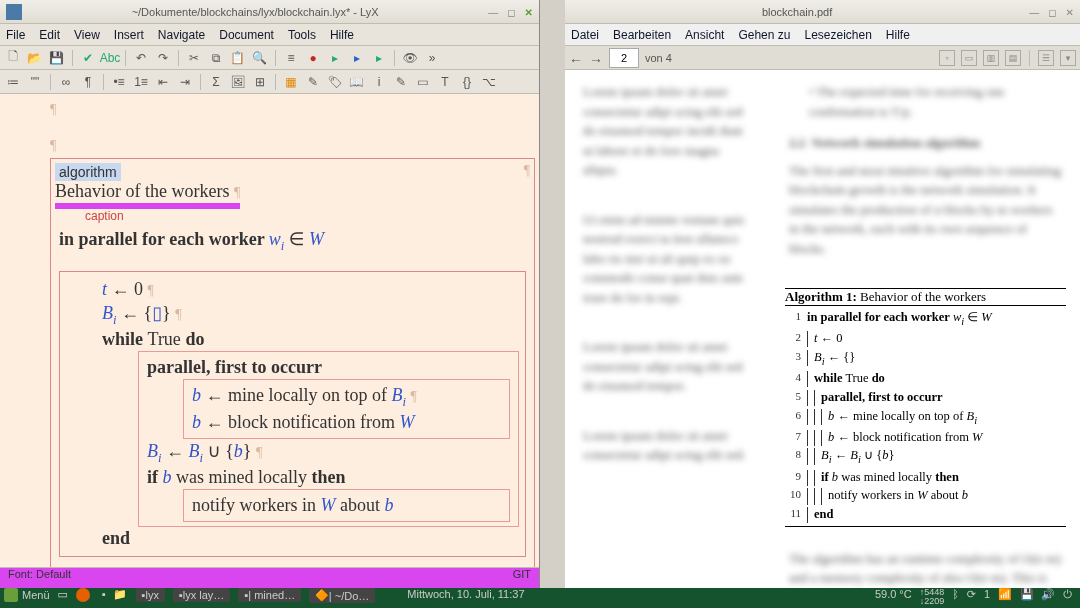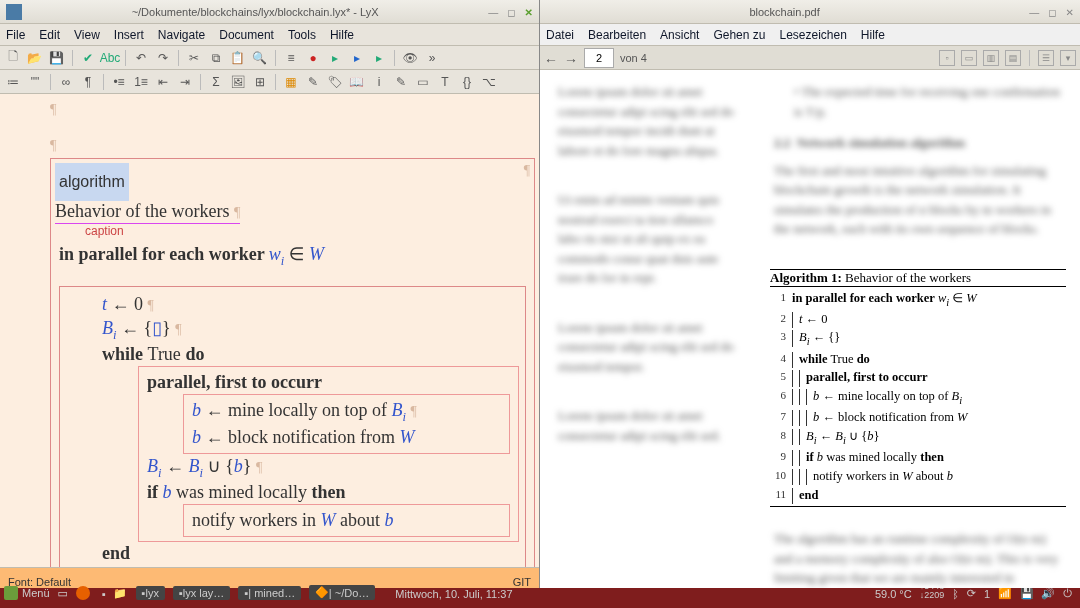--- a/index.html
+++ b/index.html
@@ -1,55 +1,55 @@
 <!DOCTYPE html>
 <html><head>
 <meta charset="utf-8">
 <style>
 * { box-sizing: border-box; margin: 0; padding: 0; }
 body { font-family: sans-serif; font-size: 12px; width: 1080px; height: 608px; overflow: hidden; background: #d4d0c8; }
 .desktop { display: flex; height: 588px; }
-.taskbar { height: 20px; background: #7f1d1d; color: #ccc; display: flex; align-items: flex-end; font-size: 11px; padding: 8px 4px; }
+.taskbar { height: 20px; background: #14532d; color: #ccc; display: flex; align-items: flex-start; font-size: 11px; padding: 0 4px; }
 .taskbar .tb-item { display: flex; align-items: center; margin-right: 8px; color: #ccc; }
 .taskbar .tb-item.badge { background: #444; padding: 1px 6px; border-radius: 2px; }
 .taskbar .spacer { flex: 1; }
 .taskbar .mint { width: 14px; height: 14px; background: #6b9d3b; border-radius: 2px; margin-right: 4px; }
 .taskbar .ff { width: 14px; height: 14px; background: #e66000; border-radius: 50%; margin-right: 4px; }
 .taskbar .sysicon { margin: 0 4px; font-size: 11px; }
 
 .app { display: flex; flex-direction: column; background: #e8e4dc; }
 .app.lyx { flex: 0 0 540px; border-right: 1px solid #888; }
-.app.pdf { flex: 1; background: #f0f0f0; }
+.app.pdf { flex: 1; background: #f0f0f0; margin-left: 25px; }
 .titlebar { height: 24px; background: linear-gradient(to bottom, #f0eee8, #e0ddd4); display: flex; align-items: center; font-size: 11px; color: #555; padding: 0 6px; border-bottom: 1px solid #c0bcb0; }
 .titlebar .title { flex: 1; text-align: center; }
 .titlebar .wincontrols span { margin-left: 6px; font-size: 10px; color: #888; cursor: default; }
 .titlebar .wincontrols .close-green { color: #5a9e2e; font-weight: bold; }
 .menubar { height: 22px; display: flex; align-items: center; padding: 0 6px; font-size: 12px; color: #0f172a; border-bottom: 1px solid #c0bcb0; }
 .menubar span { margin-right: 14px; }
 .toolbar { height: 24px; display: flex; align-items: center; padding: 2px 4px; border-bottom: 1px solid #c0bcb0; gap: 4px; }
 .toolbar .sel { width: 140px; height: 20px; font-size: 11px; border: 1px solid #aaa; padding: 2px; background: #fff; }
 .toolbar .ico { width: 18px; height: 18px; display: flex; align-items: center; justify-content: center; font-size: 12px; color: #555; }
 .toolbar .sep { width: 1px; height: 16px; background: #bbb; margin: 0 2px; }
 
 .lyx-canvas { flex: 1; background: #fdeee0; overflow: auto; padding: 8px 0 8px 50px; font-family: Georgia, serif; font-size: 18px; color: #333; position: relative; border-bottom: 1px solid #c0bcb0; }
 .lyx-pilcrow { color: #d9b8a0; font-size: 14px; }
 .lyx-float { border: 1px solid #d88; margin: 4px 4px 4px 0; padding: 4px; background: #fdeee0; }
-.lyx-label { background: #c8d8f0; font-family: sans-serif; font-size: 16px; padding: 10px 4px; text-align: center; }
+.lyx-label { background: #c8d8f0; font-family: sans-serif; font-size: 14px; padding: 1px 4px; text-align: center; }
 .lyx-caption-row { display: flex; align-items: baseline; }
-.lyx-caption-text { border-bottom: 1px solid #d946ef; padding-bottom: 1px; }
+.lyx-caption-text { border-bottom: 6px solid #d946ef; padding-bottom: 1px; }
 .lyx-caption-tag { font-size: 12px; color: #c44; font-family: sans-serif; margin-left: 30px; }
 .lyx-body { padding: 4px; }
 .lyx-alg-outer { border: 1px solid #d88; padding: 6px; margin: 16px 0; }
 .lyx-line { padding: 1px 0; }
 .math-it { font-style: italic; color: #3355cc; font-family: Georgia, serif; }
 .sub { font-size: 0.7em; vertical-align: sub; }
 .kw { font-weight: bold; }
 .indent1 { margin-left: 36px; }
 .indent2 { margin-left: 72px; border: 1px solid #e99; padding: 4px 8px; }
-.lyx-status { height: 20px; display: flex; align-items: flex-end; padding: 0 8px; font-size: 11px; color: #333; background: #fdba74; }
+.lyx-status { height: 20px; display: flex; align-items: flex-start; padding: 0 8px; font-size: 11px; color: #333; background: #d946ef; }
 .lyx-status .right { margin-left: auto; }
 
 .pdf .toolbar { background: #e0ddd4; }
 .pdf-nav { display: flex; align-items: center; gap: 6px; }
 .pdf-nav .arrow { font-size: 14px; color: #555; cursor: default; }
 .pdf-nav input { width: 30px; height: 20px; border: 1px solid #aaa; text-align: center; font-size: 11px; }
 .pdf-nav .of { color: #555; font-size: 11px; }
 .pdf-toolbar-right { margin-left: auto; display: flex; gap: 6px; }
 .pdf-toolbar-right .ico { width: 16px; height: 16px; border: 1px solid #aaa; display: flex; align-items: center; justify-content: center; font-size: 9px; color: #888; }
 
@@ -280,21 +280,21 @@
   <span class="tb-item">▭</span>
   <span class="tb-item">
       <span class="ff"></span>
     </span>
   <span class="tb-item">▪</span>
   <span class="tb-item">📁</span>
   <span class="tb-item badge">▪ <span>lyx</span></span>
   <span class="tb-item badge">▪ <span>lyx lay…</span></span>
   <span class="tb-item badge">▪ <span>| mined…</span></span>
   <span class="tb-item badge">🔶 <span>| ~/Do…</span></span>
-  <span class="tb-item" style="margin-left:12px">Mittwoch, 10. Juli, 11:37</span>
+  <span class="tb-item" style="margin-left:24px">Mittwoch, 10. Juli, 11:37</span>
   <span class="spacer"></span>
   <span class="sysicon">59.0 °C</span>
   <span class="sysicon" style="font-size:9px;line-height:1"><span>↑5448</span><br><span>↓2209</span></span>
   <span class="sysicon">ᛒ</span>
   <span class="sysicon">⟳</span>
   <span class="sysicon">1</span>
   <span class="sysicon">📶</span>
   <span class="sysicon">💾</span>
   <span class="sysicon">🔊</span>
   <span class="sysicon">⏻</span>

